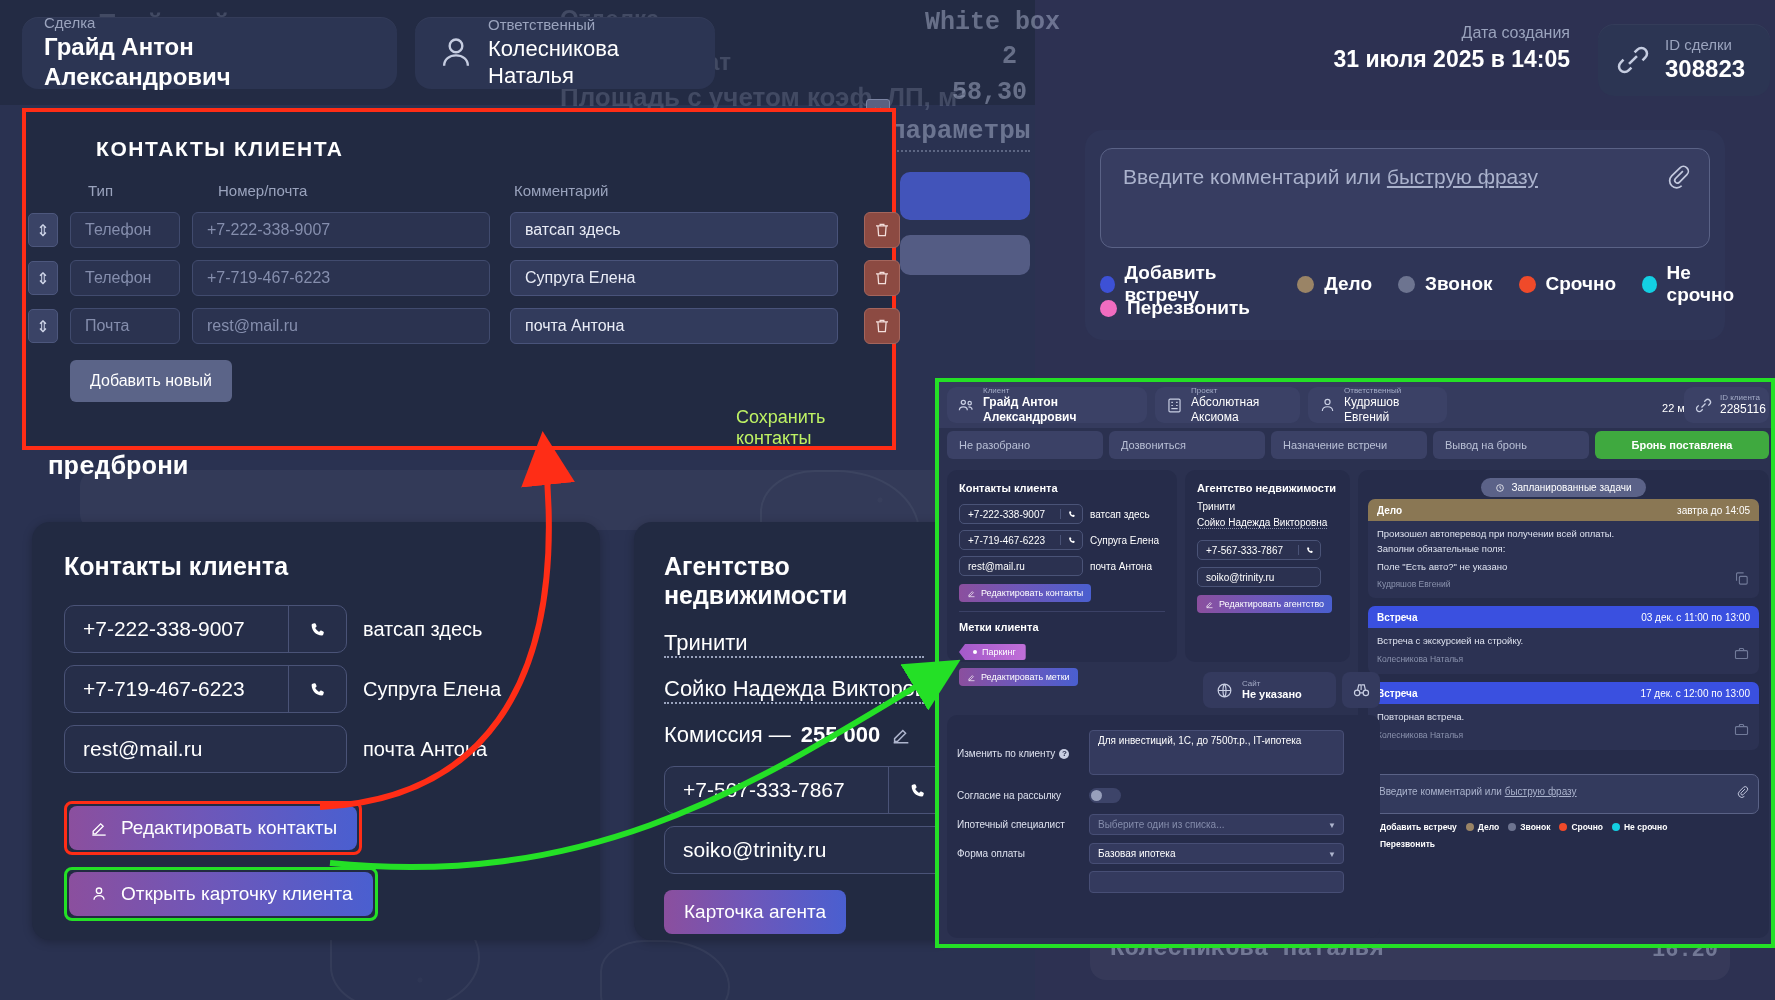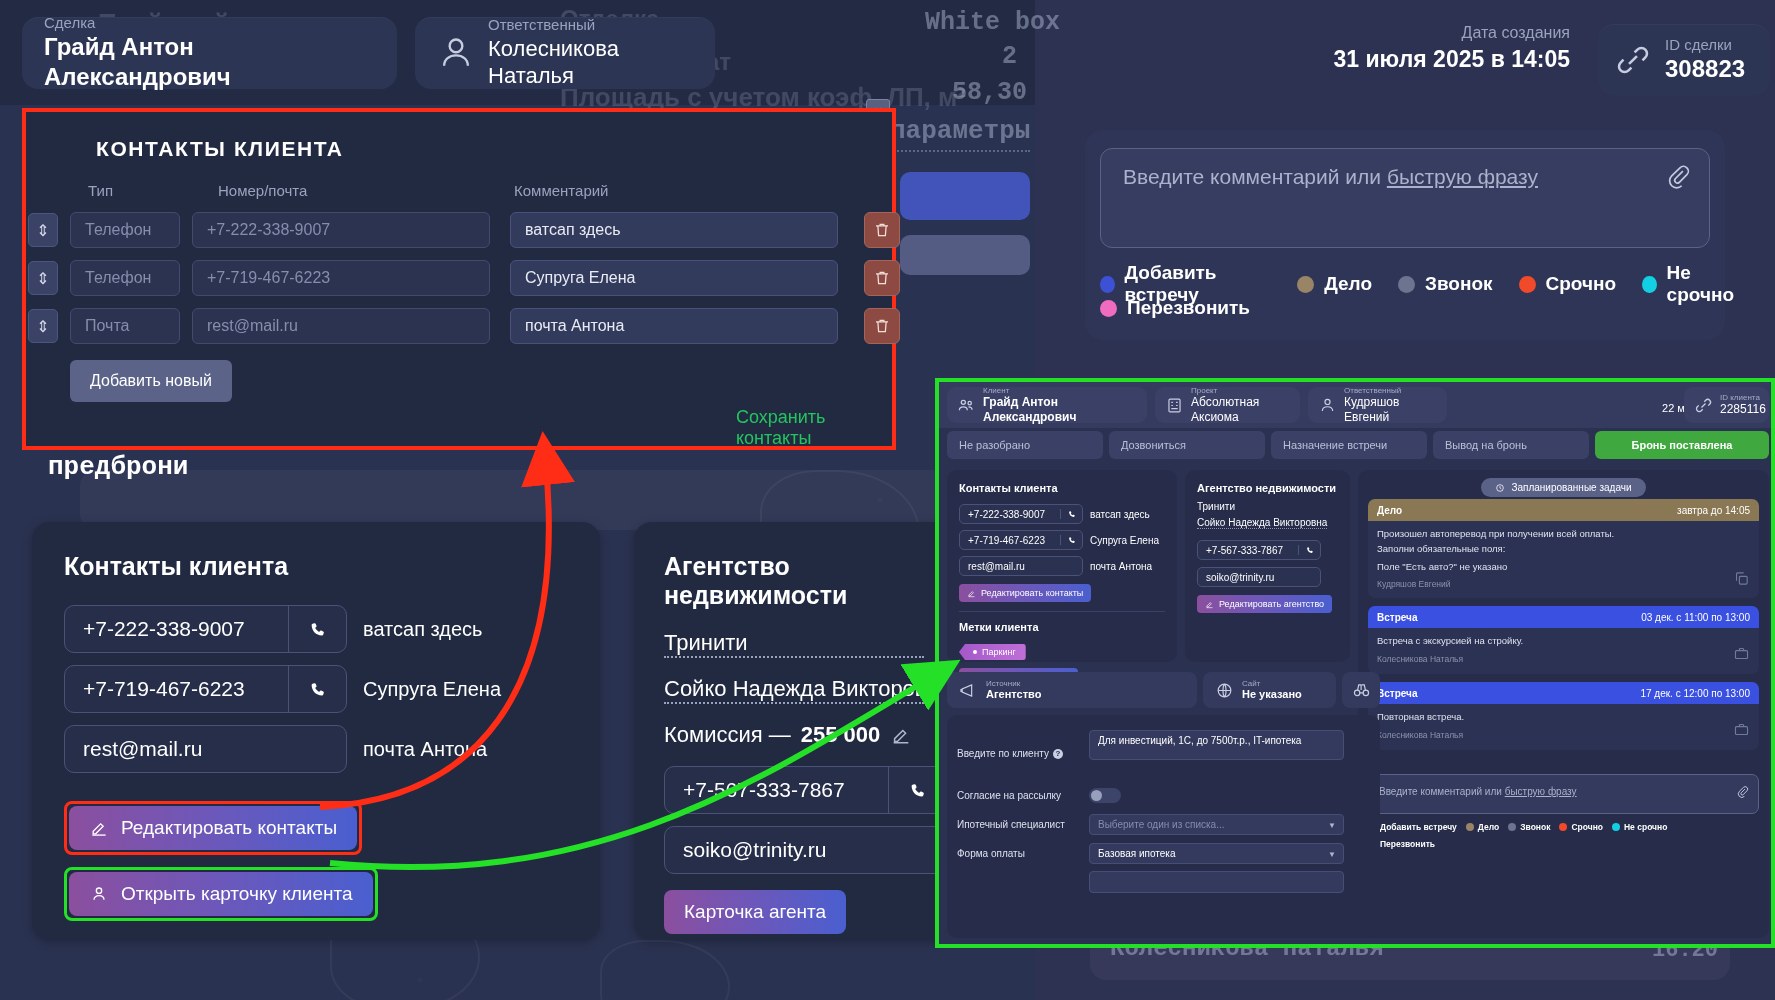--- a/index.html
+++ b/index.html
@@ -110,21 +110,21 @@
     width: 36px; height: 36px; border-radius: 6px;
     background: #8c4a42; border: 1px solid #a4655c;
     display: flex; align-items: center; justify-content: center; cursor: pointer;
   }
   .del-btn svg { width: 18px; height: 18px; color: #f3dedb; }
   .add-btn {
     position: absolute; background: #5b6488; color: #fff; font-size: 16px;
     border: none; border-radius: 6px; padding: 12px 20px; cursor: pointer;
   }
   .save-link {
-    position: absolute; color: #22c55e; font-size: 18px; cursor: pointer;
+    position: absolute; color: #bef264; font-size: 18px; cursor: pointer;
   }
 
   
   .ghost-btn-blue {
     position: absolute; background: #4356c0; border-radius: 10px; opacity: .95;
   }
   .ghost-btn-grey {
     position: absolute; background: #59618a; border-radius: 10px; opacity: .9;
   }
 
@@ -756,32 +756,20 @@
           <span class="t">Не срочно</span>
         </div>
     </div>
     <div style="position:absolute;left:429px;top:457px;display:flex;">
       <div class="n-qa">
           <i class="dot" style="background:#f06cc0"></i>
           <span class="t">Перезвонить</span>
         </div>
     </div>
 
-    <div class="n-src" style="left:8px;top:290px;width:250px;height:36px;">
-      <span class="nchip-ico">
-        <svg viewBox="0 0 24 24" fill="none" stroke="currentColor" stroke-width="1.5">
-            <path d="M4 10v4l12 5V5L4 10z"></path>
-            <path d="M4 11H2.5v2H4"></path>
-          </svg>
-      </span>
-      <div>
-        <div class="l">Источник</div>
-        <div class="v">Агентство</div>
-      </div>
-    </div>
     <div class="n-src" style="left:264px;top:290px;width:133px;height:36px;">
       <span class="nchip-ico">
         <svg viewBox="0 0 24 24" fill="none" stroke="currentColor" stroke-width="1.5">
             <circle cx="12" cy="12" r="8"></circle>
             <path d="M4 12h16M12 4c2.5 2.6 2.5 13.4 0 16M12 4c-2.5 2.6-2.5 13.4 0 16"></path>
           </svg>
       </span>
       <div>
         <div class="l">Сайт</div>
         <div class="v">Не указано</div>
@@ -794,24 +782,24 @@
             <circle cx="17.5" cy="15" r="3.4"></circle>
             <path d="M10 15h4M7 11.8L8.5 5h3v6.5M17 11.8L15.5 5h-3"></path>
           </svg>
       </span>
     </div>
 
     <div class="ncard" style="left:8px;top:333px;width:433px;height:223px;padding:10px 10px;"></div>
 
     <div class="n-form-row" style="left:18px;top:348px;width:420px;align-items:flex-start;">
       <div class="lab" style="padding-top:18px;">
-        <span>Введите по клиенту</span>
+        <span>Изменить по клиенту</span>
         <span style="display:inline-flex;width:10px;height:10px;border-radius:50%;background:#c9cfe3;color:#262c4a;font-size:8px;align-items:center;justify-content:center;font-weight:700;">?</span>
       </div>
-      <div class="n-input" style="width:255px;height:30px;">Для инвестиций, 1С, до 7500т.р., IT-ипотека</div>
+      <div class="n-input" style="width:255px;height:45px;">Для инвестиций, 1С, до 7500т.р., IT-ипотека</div>
     </div>
 
     <div class="n-form-row" style="left:18px;top:406px;width:420px;">
       <div class="lab">Согласие на рассылку</div>
       <div class="n-toggle">
           <i></i>
         </div>
     </div>
 
     <div class="n-form-row" style="left:18px;top:432px;width:420px;">

